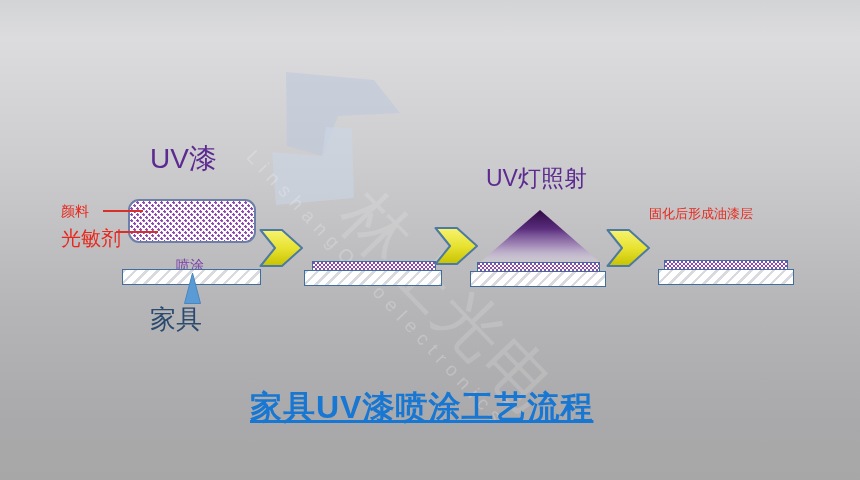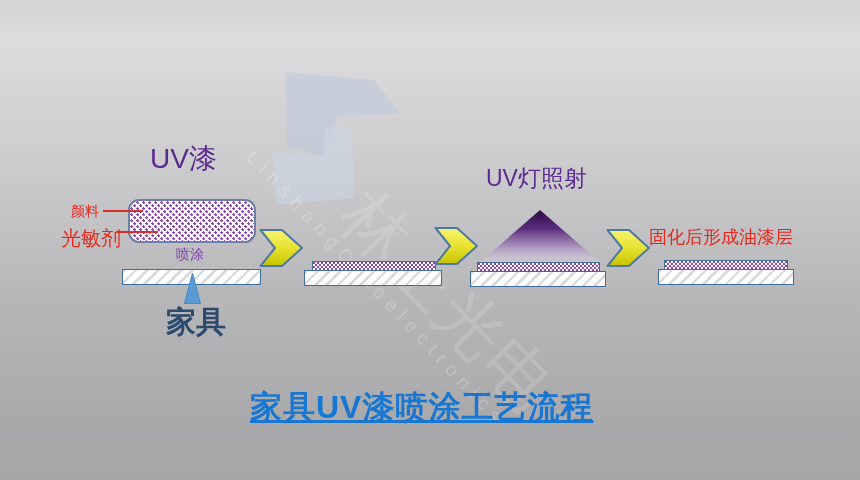--- a/index.html
+++ b/index.html
@@ -10,26 +10,26 @@
   }
   .abs{position:absolute;}
   
   .wm-cn{left:385px;top:172px;font-size:66px;color:rgba(255,255,255,0.15);
          transform:rotate(46deg);transform-origin:left top;white-space:nowrap;letter-spacing:2px;}
   .wm-en{left:258px;top:146px;font-size:19px;color:rgba(255,255,255,0.22);
          transform:rotate(47deg);transform-origin:left top;white-space:nowrap;letter-spacing:7px;}
   
   .lbl{white-space:nowrap;}
   .uv-paint-lbl{left:150px;top:140px;font-size:28px;color:#5c2a90;}
-  .pigment-lbl{left:71px;top:203px;font-size:14px;color:#e8271c;}
+  .pigment-lbl{left:61px;top:203px;font-size:14px;color:#e8271c;}
   .photo-lbl{left:61px;top:225px;font-size:20px;color:#e8271c;}
-  .spray-lbl{left:176px;top:246px;font-size:14px;color:#7b3fa8;}
-  .furniture-lbl{left:166px;top:302px;font-size:30px;color:#2b4a6e;font-weight:700;}
+  .spray-lbl{left:176px;top:257px;font-size:14px;color:#7b3fa8;}
+  .furniture-lbl{left:150px;top:302px;font-size:26px;color:#2b4a6e;font-weight:400;}
   .uvlamp-lbl{left:486px;top:163px;font-size:23px;color:#5c2a90;}
-  .cured-lbl{left:649px;top:225px;font-size:18px;color:#e8271c;}
+  .cured-lbl{left:649px;top:205px;font-size:13px;color:#e8271c;}
   .title{left:250px;top:386px;font-size:32px;color:#1777d2;font-weight:600;letter-spacing:1px;text-decoration:underline;}
   
   .leader{height:2px;background:#d83028;}
   .leader1{left:103px;top:210px;width:40px;}
   .leader2{left:116px;top:231px;width:42px;}
   
   .dots-big{
     background-color:#ffffff;
     background-image:
       radial-gradient(circle at 1.6px 1.6px,#8d49ae 1.2px,rgba(0,0,0,0) 1.45px),

